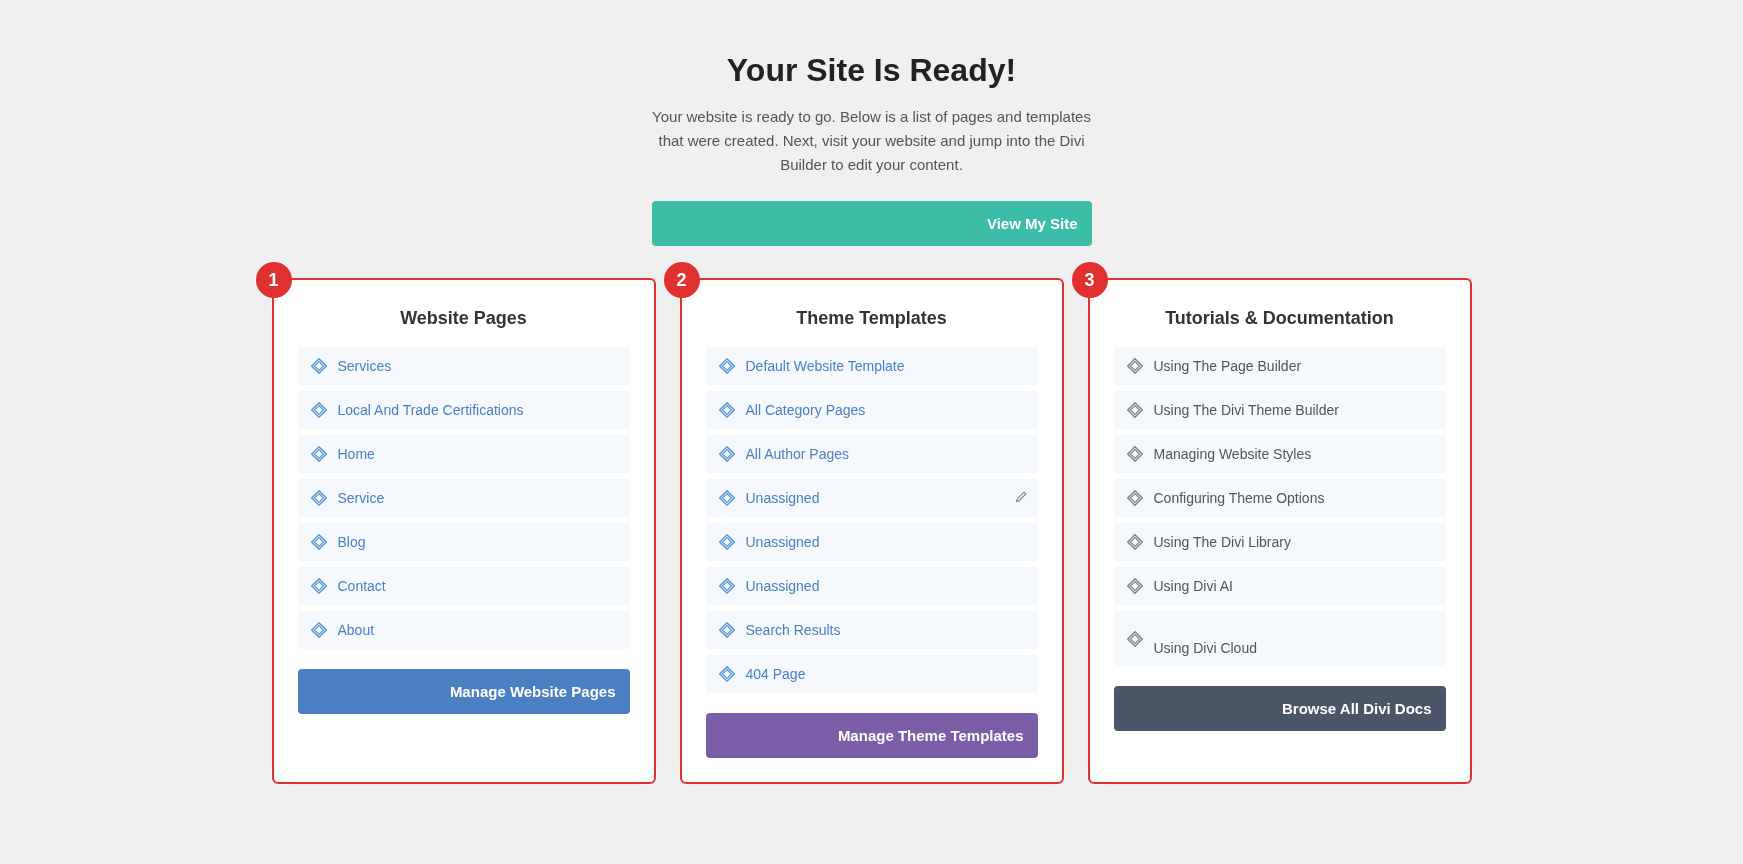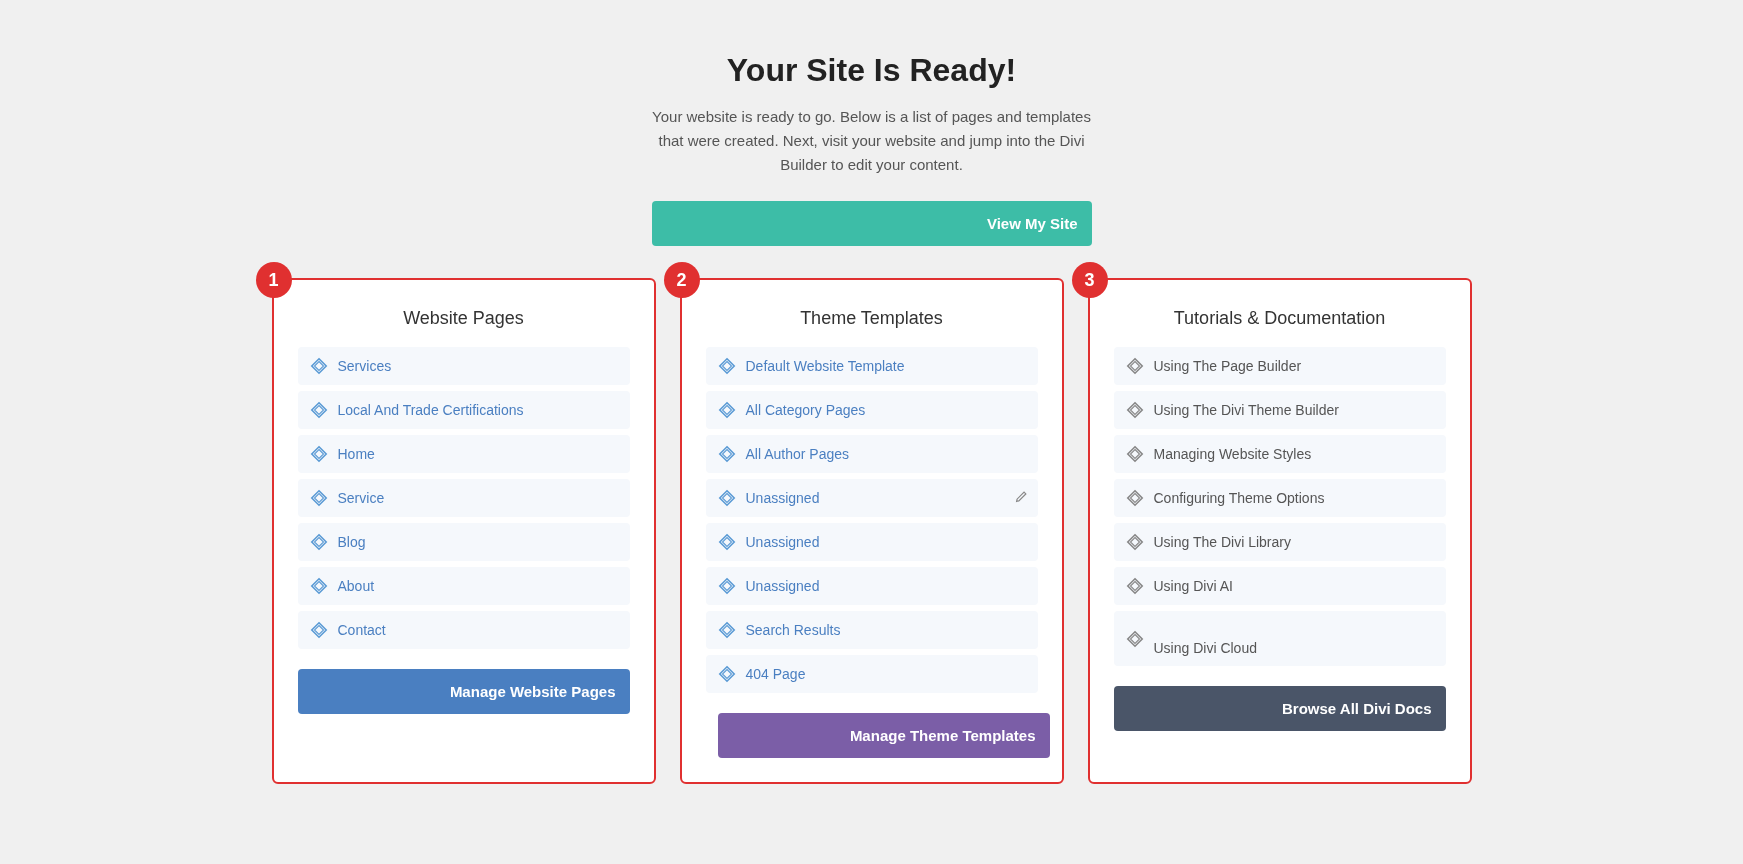--- a/index.html
+++ b/index.html
@@ -72,21 +72,21 @@
       color: #fff;
       font-size: 18px;
       font-weight: 700;
       display: flex;
       align-items: center;
       justify-content: center;
     }
 
     .column-title {
       font-size: 18px;
-      font-weight: 400;
+      font-weight: 700;
       color: #333;
       margin-bottom: 18px;
       text-align: center;
     }
 
     .list-items {
       list-style: none;
       margin-bottom: 20px;
       display: flex;
       flex-direction: column;
@@ -130,21 +130,21 @@
       padding: 14px;
       border: none;
       border-radius: 4px;
       font-size: 15px;
       font-weight: 700;
       cursor: pointer;
       text-align: right;
       color: #fff;
     }
     .btn-blue { background: #4a7fc1; }
-    .btn-purple { background: #7b5ea7; margin-left: 12px; }
+    .btn-purple { background: #7b5ea7; }
     .btn-dark { background: #4a5568; }
 
     .tutorial-item {
       color: #555;
     }
   </style>
 </head>
 <body>
 
 <div class="page-header">
@@ -203,30 +203,30 @@
           </span>
           <span style="color: rgb(74, 127, 193);">Blog</span>
         </li>
         <li class="list-item">
           <span class="list-item-icon">
             <svg viewBox="0 0 20 20" fill="none" xmlns="http://www.w3.org/2000/svg">
       <path d="M10 2L18 10L10 18L2 10Z" stroke="#5b9bd5" stroke-width="1.8" fill="none"></path>
       <path d="M10 5L15 10L10 15L5 10Z" stroke="#5b9bd5" stroke-width="1.2" fill="none"></path>
     </svg>
           </span>
+          <span style="color: rgb(74, 127, 193);">Contact</span>
+        </li>
+        <li class="list-item">
+          <span class="list-item-icon">
+            <svg viewBox="0 0 20 20" fill="none" xmlns="http://www.w3.org/2000/svg">
+      <path d="M10 2L18 10L10 18L2 10Z" stroke="#5b9bd5" stroke-width="1.8" fill="none"></path>
+      <path d="M10 5L15 10L10 15L5 10Z" stroke="#5b9bd5" stroke-width="1.2" fill="none"></path>
+    </svg>
+          </span>
           <span style="color: rgb(74, 127, 193);">About</span>
-        </li>
-        <li class="list-item">
-          <span class="list-item-icon">
-            <svg viewBox="0 0 20 20" fill="none" xmlns="http://www.w3.org/2000/svg">
-      <path d="M10 2L18 10L10 18L2 10Z" stroke="#5b9bd5" stroke-width="1.8" fill="none"></path>
-      <path d="M10 5L15 10L10 15L5 10Z" stroke="#5b9bd5" stroke-width="1.2" fill="none"></path>
-    </svg>
-          </span>
-          <span style="color: rgb(74, 127, 193);">Contact</span>
         </li>
       </ul>
       <button class="btn-primary btn-blue">Manage Website Pages</button>
     </div>
     <div class="column-card">
       <div class="column-number-badge">2</div>
       <div class="column-title">Theme Templates</div>
       <ul class="list-items">
         <li class="list-item">
           <span class="list-item-icon">

